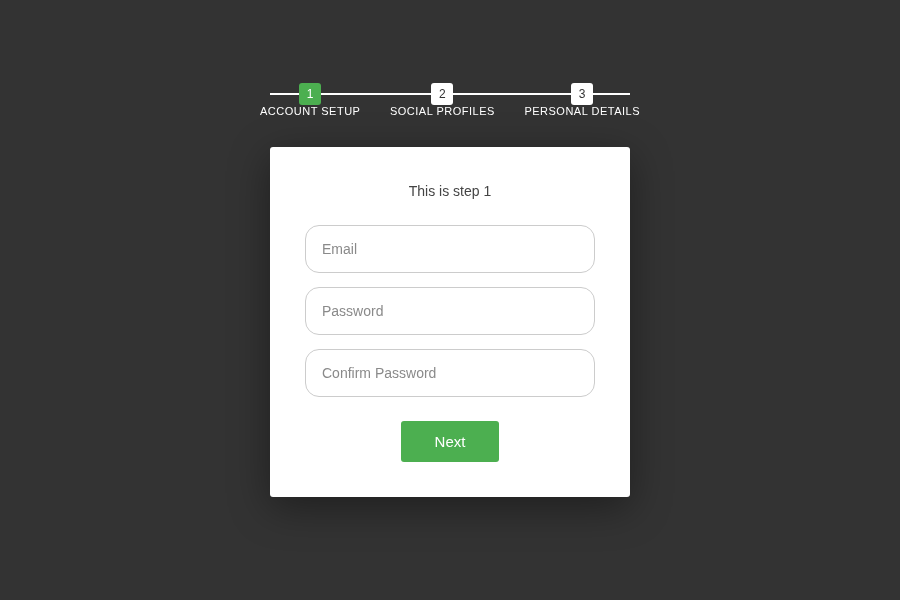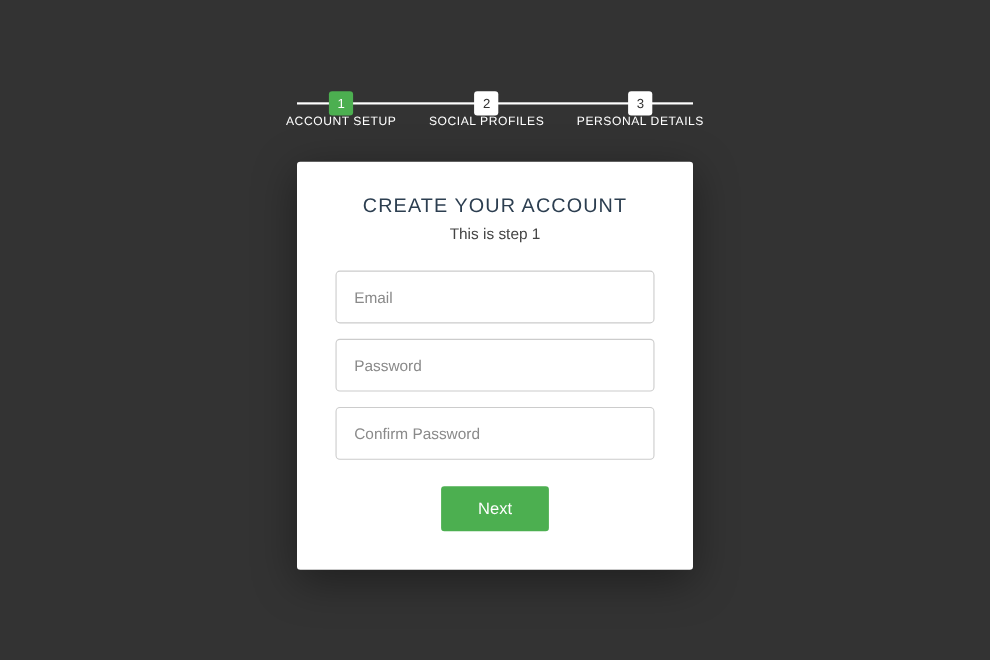--- a/index.html
+++ b/index.html
@@ -90,21 +90,21 @@
     }
     .form {
       margin-top: 26px;
       width: 100%;
     }
     .form-input {
       width: 100%;
       padding: 15px 16px;
       font-size: 14px;
       border: 1px solid #ccc;
-      border-radius: 4px;
+      border-radius: 14px;
       margin-bottom: 14px;
       color: #333;
       font-family: inherit;
     }
     .form-input::placeholder {
       color: #8a8a8a;
     }
     .btn-next {
       margin-top: 10px;
       width: 98px;
@@ -137,21 +137,20 @@
       <div class="step-label">Social Profiles</div>
     </div>
     <div class="progress-step">
       <div class="step-box">3</div>
       <div class="step-label">Personal Details</div>
     </div>
   </div>
 </div>
 
 <div class="card">
-  <div class="card-title">Create your account</div>
   <div class="card-subtitle">This is step 1</div>
   <form class="form">
     <input type="text" class="form-input" placeholder="Email" style="">
     <input type="password" class="form-input" placeholder="Password" style="">
     <input type="password" class="form-input" placeholder="Confirm Password" style="">
     <button type="button" class="btn-next">Next</button>
   </form>
 </div>
 
 </body></html>

